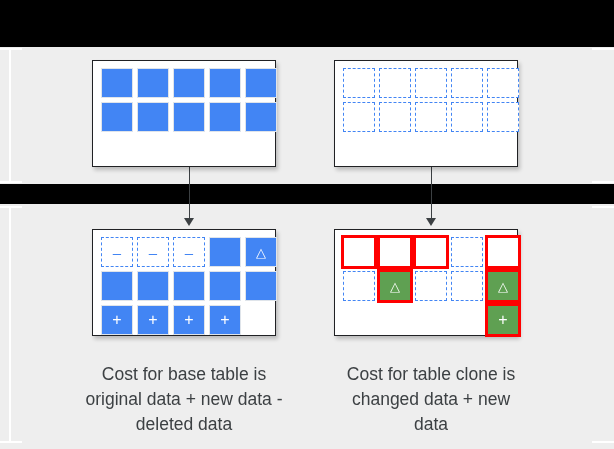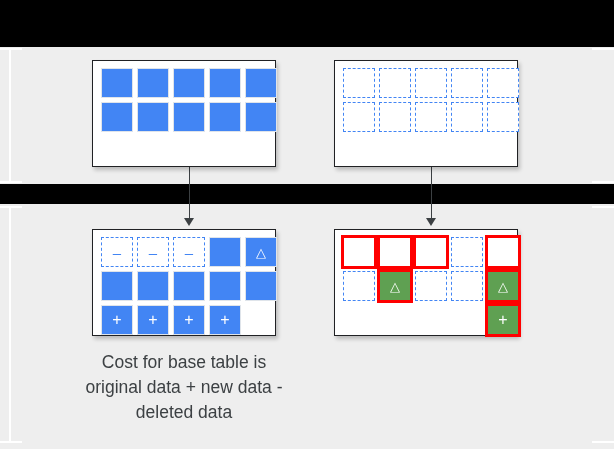--- a/index.html
+++ b/index.html
@@ -149,20 +149,21 @@
 
   
   .caption {
     position: absolute;
     text-align: center;
     color: #3c4043;
     font-size: 17.5px;
     line-height: 1.42;
     font-family: "Liberation Sans", sans-serif;
     white-space: pre-line;
+    margin-top: 12px;
   }
   .caption-left  { left: 78px;  top: 350px; width: 212px; }
   .caption-right { left: 336px; top: 350px; width: 190px; }
 
   
   .band {
     position: absolute;
     left: 0;
     width: 614px;
     background: #000000;
@@ -286,14 +287,15 @@
         <div class="cell cell-empty"></div>
         <div class="cell cell-empty"></div>
         <div class="cell cell-empty"></div>
         <div class="cell cell-green cell-hl">
           <span class="glyph glyph-plus">+</span>
         </div>
       </div>
   </div>
 
   <div class="caption caption-left">Cost for base table is original data + new data - deleted data</div>
+  <div class="caption caption-right">Cost for table clone is changed data + new data</div>
 
 </div>
 
 </body></html>

